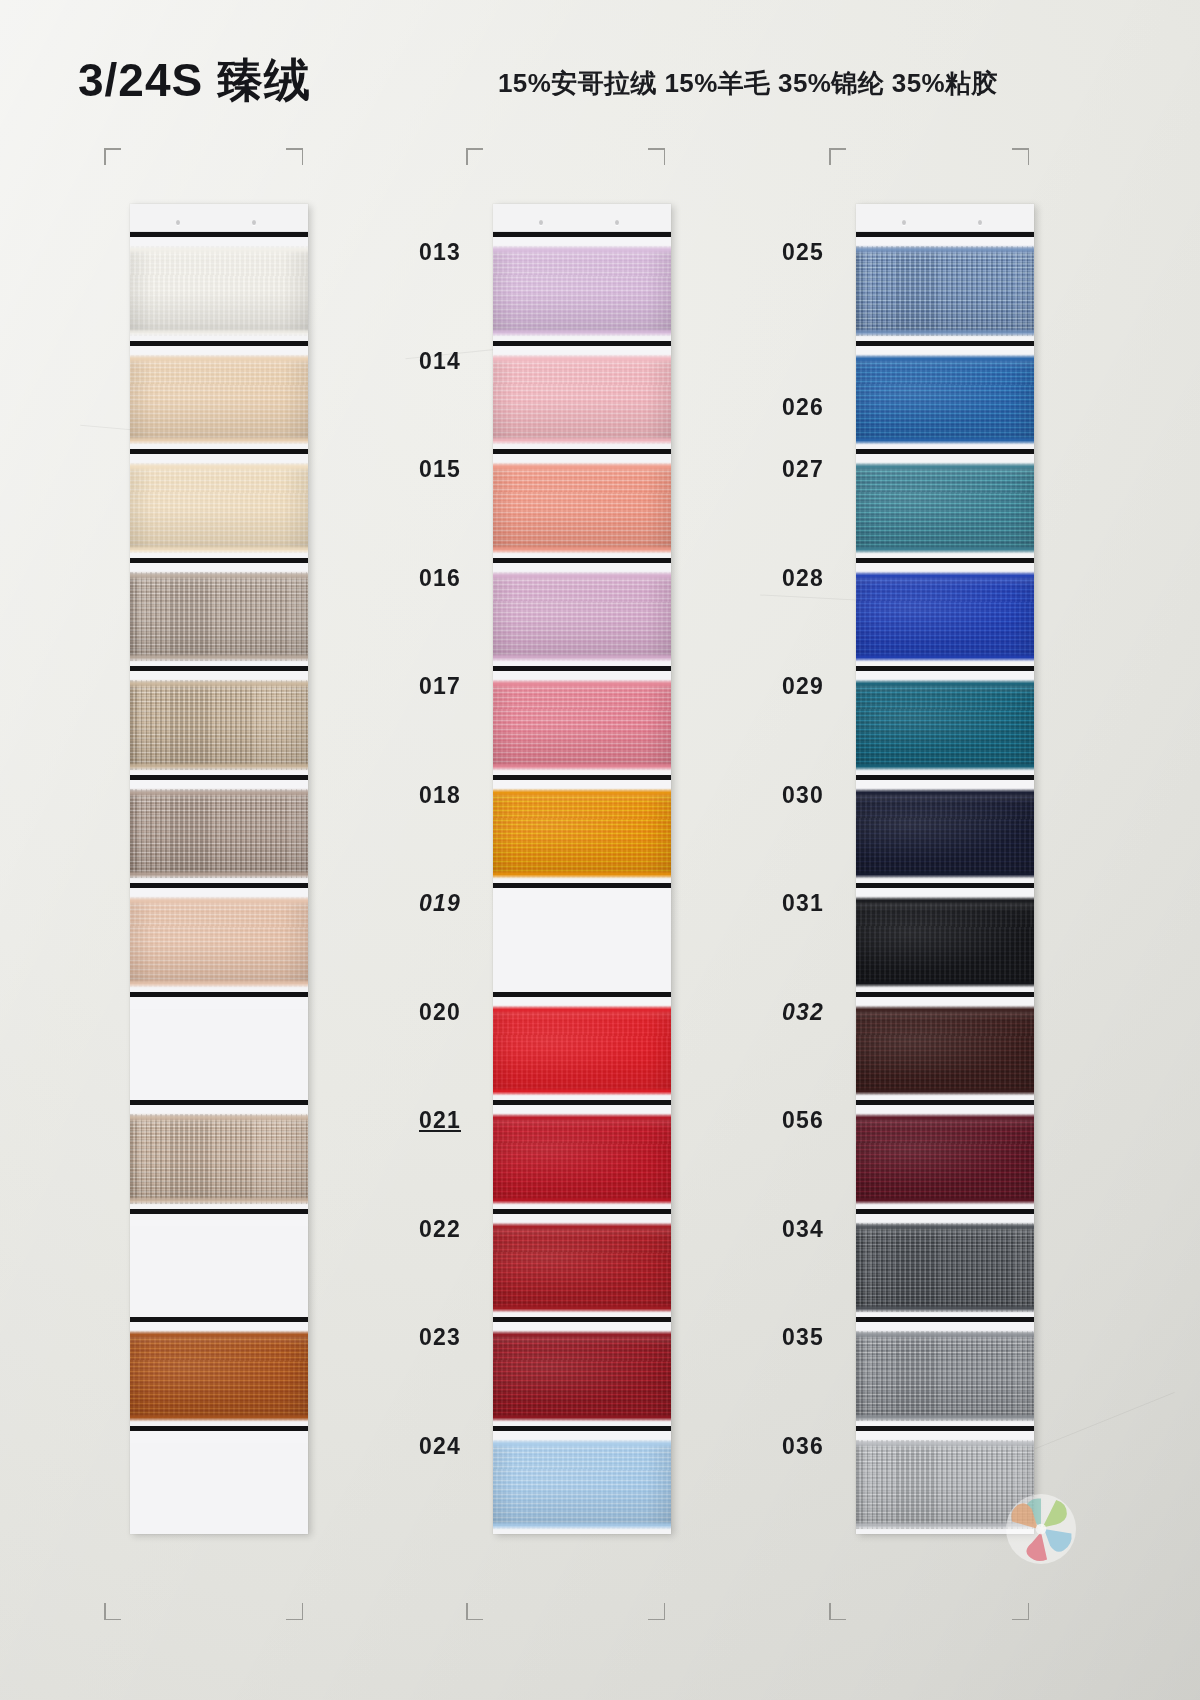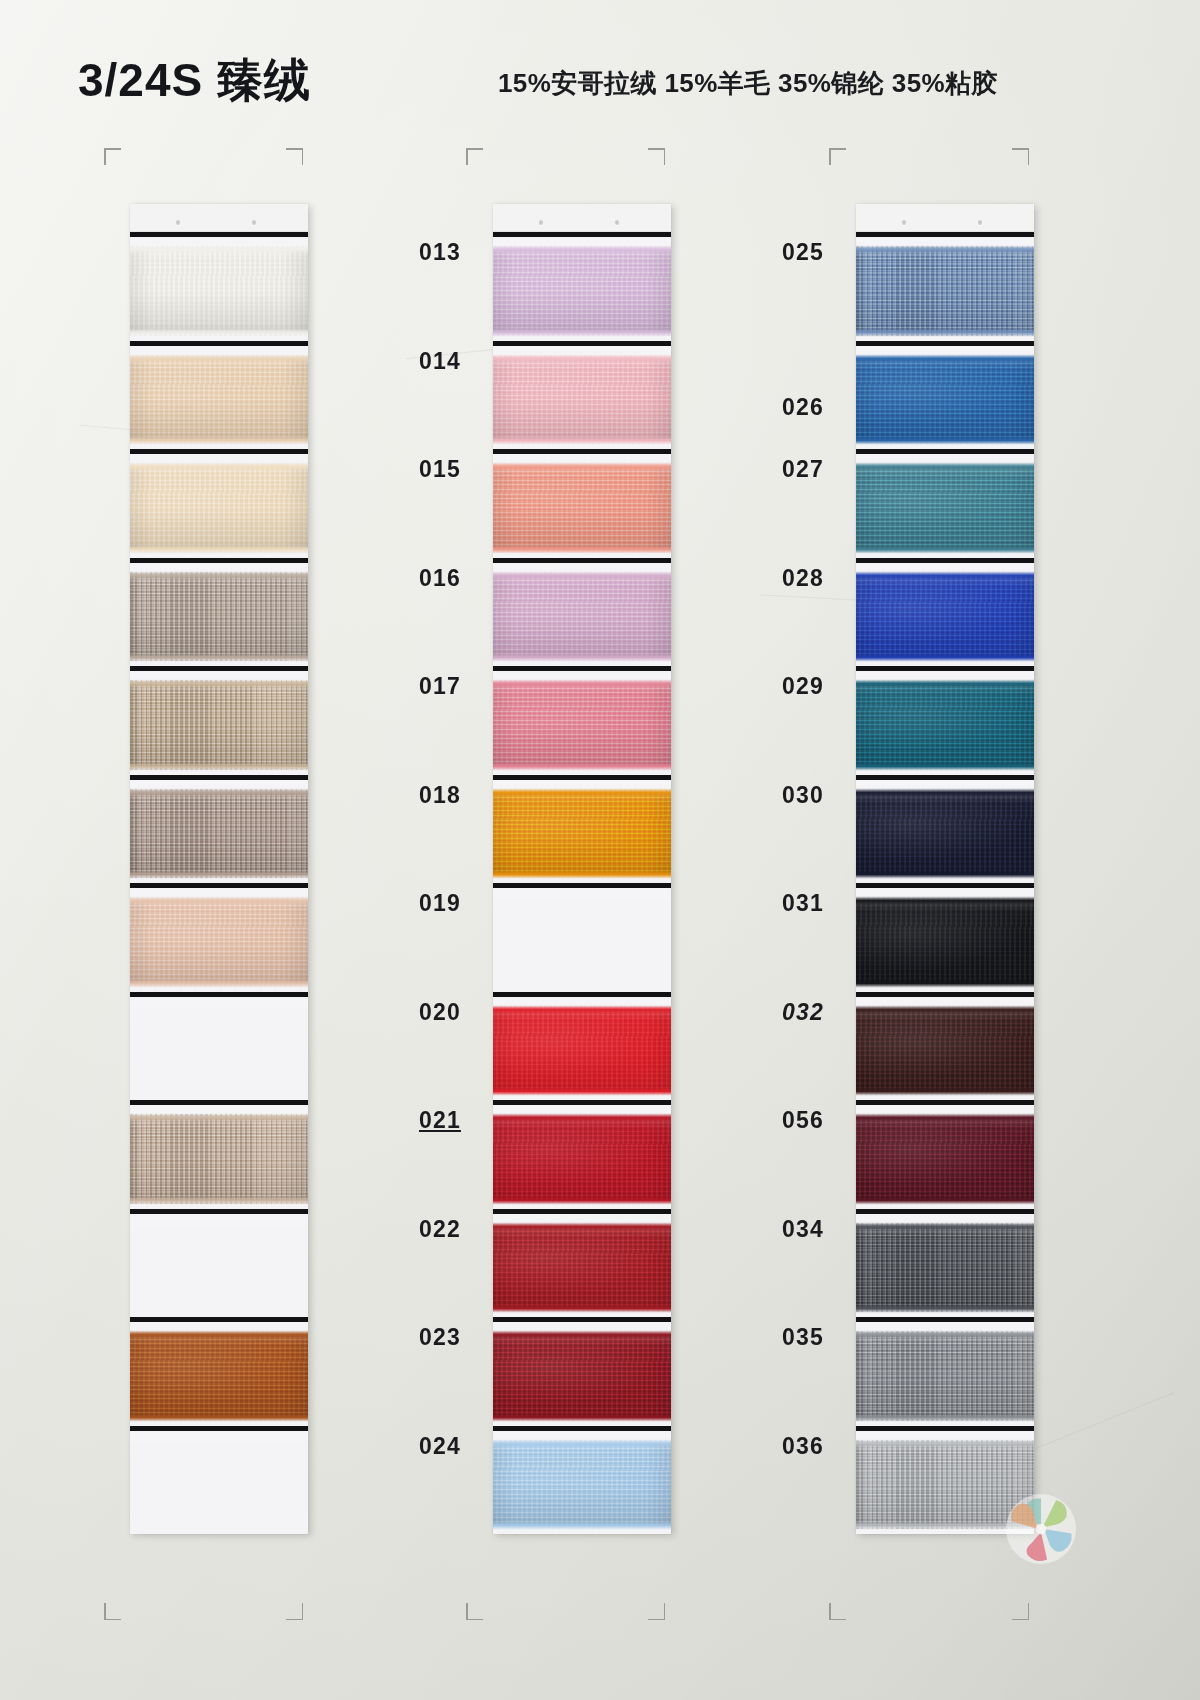--- a/index.html
+++ b/index.html
@@ -381,21 +381,21 @@
       </div>
     </div>
   <div class="column c2" id="col-1">
       <div class="labels">
         <div class="swatch-label" style="top: 35px;">013</div>
         <div class="swatch-label" style="top: 143.5px;">014</div>
         <div class="swatch-label" style="top: 252px;">015</div>
         <div class="swatch-label" style="top: 360.5px;">016</div>
         <div class="swatch-label" style="top: 469px;">017</div>
         <div class="swatch-label" style="top: 577.5px;">018</div>
-        <div class="swatch-label" style="top: 686px;">019</div>
+        <div class="swatch-label" style="top: 686px; font-style: italic;">019</div>
         <div class="swatch-label" style="top: 794.5px;">020</div>
         <div class="swatch-label" style="top: 903px; text-decoration: underline;">021</div>
         <div class="swatch-label" style="top: 1011.5px;">022</div>
         <div class="swatch-label" style="top: 1120px;">023</div>
         <div class="swatch-label" style="top: 1228.5px;">024</div>
       </div>
       <div class="strip">
         <div class="strip-head">
           <span class="punch p1"></span>
           <span class="punch p2"></span>

